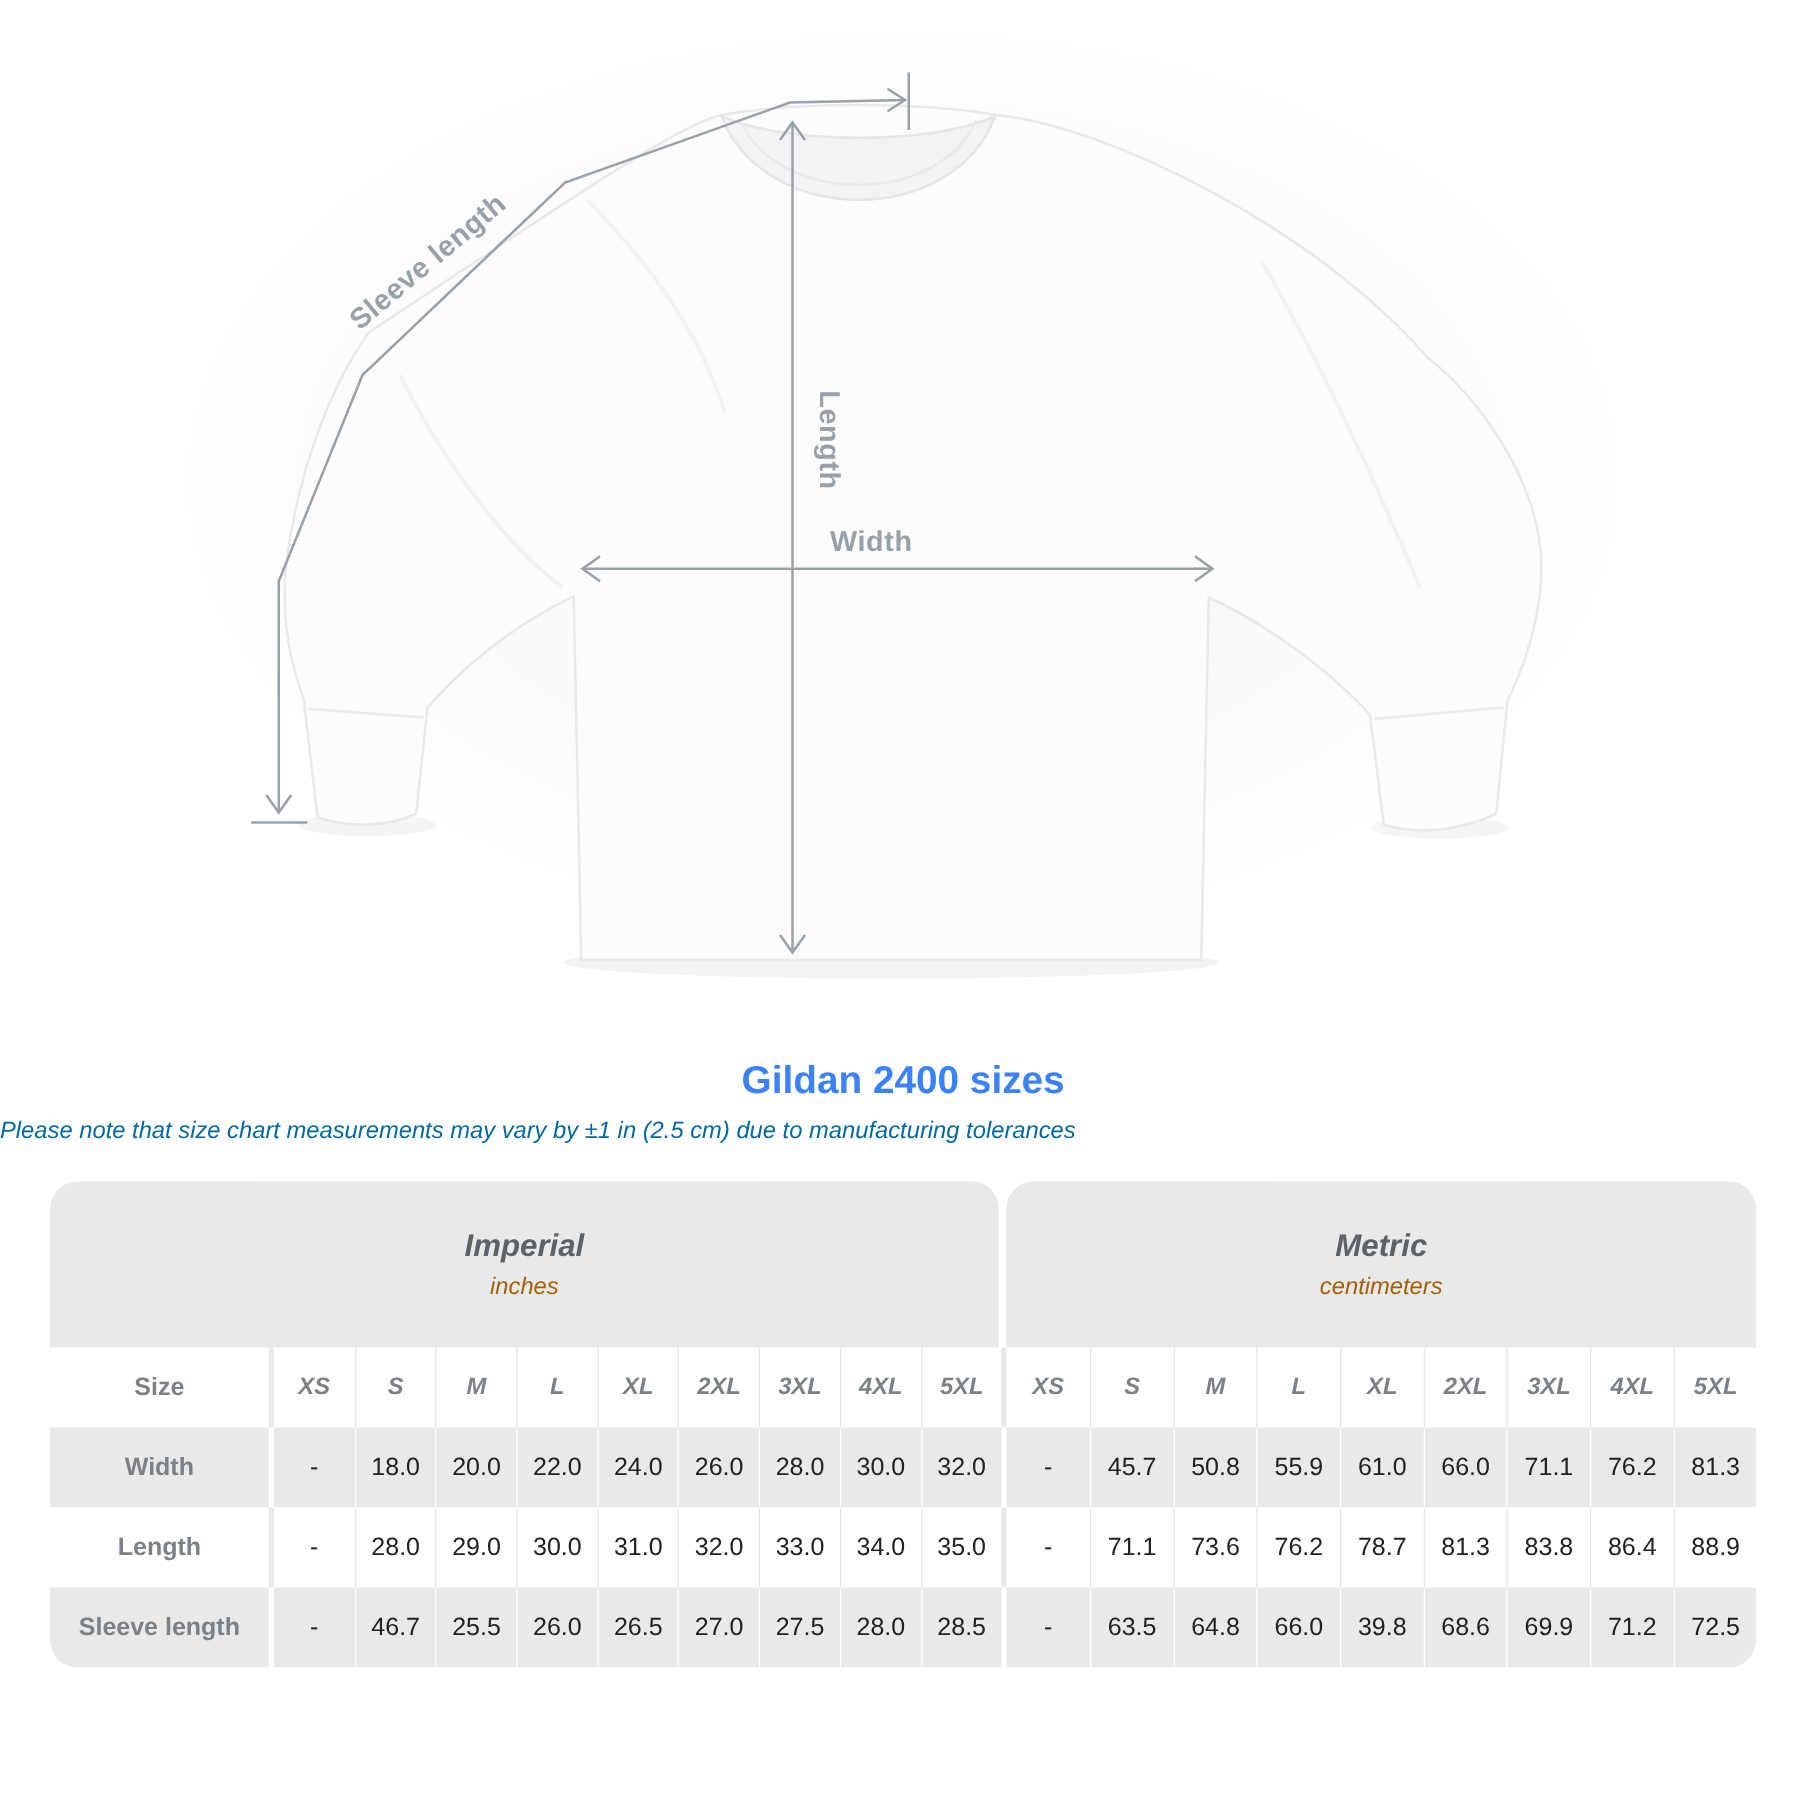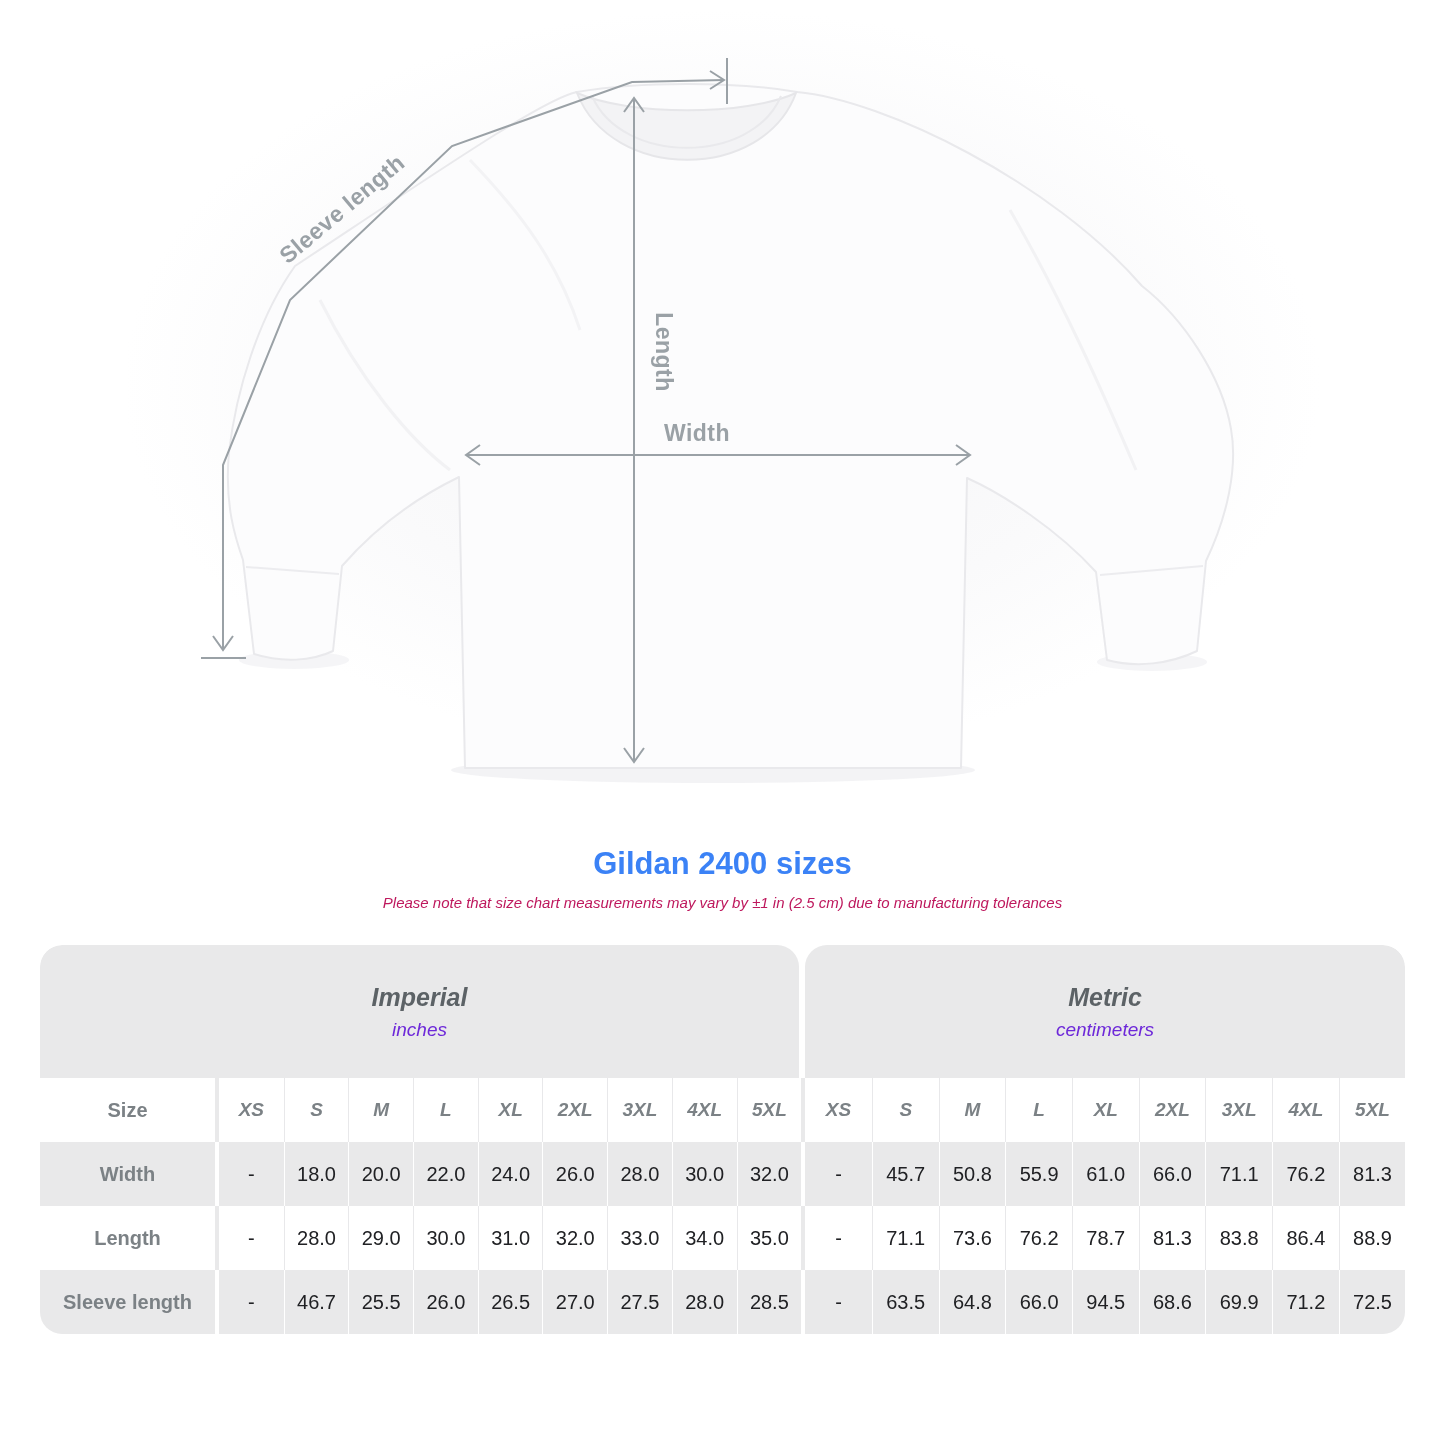--- a/index.html
+++ b/index.html
@@ -10,38 +10,38 @@
   
   .diagram-svg{position:absolute;left:0;top:0;}
   .measure{stroke:#9aa1a6;stroke-width:2;fill:none;}
   .measure-label{fill:#9aa1a6;font-weight:bold;font-size:23px;letter-spacing:.5px;}
   
   .page-title{
     position:absolute;left:0;top:846px;width:100%;text-align:center;
     font-size:31px;font-weight:bold;color:#3b82f6;
   }
   .page-subtitle{
-    position:absolute;left:0;top:894px;width:100%;text-align:center;
-    font-size:15px;font-style:italic;color:#be185d;
+    position:absolute;left:0;top:894px;width:100%;
+    font-size:19px;font-style:italic;color:#0369a1;
   }
   
   .size-table{
     position:absolute;left:40px;top:945px;width:1365px;
     border-radius:22px;overflow:hidden;
   }
   .unit-row{display:flex;height:133px;}
   .unit-block{
     background:#e9e9ea;border-radius:22px 22px 0 0;
     display:flex;flex-direction:column;align-items:center;justify-content:center;gap:7px;
   }
   .unit-left{width:759px;}
   .unit-gap{width:6px;background:#ffffff;}
   .unit-right{flex:1;}
   .unit-name{font-size:25px;font-weight:bold;font-style:italic;color:#5c6266;}
-  .unit-sub{font-size:19px;font-style:italic;color:#6d28d9;}
+  .unit-sub{font-size:19px;font-style:italic;color:#a16207;}
   .trow{
     display:grid;
     grid-template-columns:175px 4px repeat(9,64.7px) 4px repeat(9,66.7px);
     height:64px;align-items:stretch;
   }
   .row-white{--sep:#e8e8ea;background:#ffffff;}
   .row-gray{--sep:#ffffff;background:#e9e9ea;}
   .cell{
     display:flex;align-items:center;justify-content:center;
     font-size:20px;color:#202124;
@@ -228,21 +228,21 @@
       <div class="cell">26.5</div>
       <div class="cell">27.0</div>
       <div class="cell">27.5</div>
       <div class="cell">28.0</div>
       <div class="cell">28.5</div>
       <div class="vdiv"></div>
       <div class="cell">-</div>
       <div class="cell">63.5</div>
       <div class="cell">64.8</div>
       <div class="cell">66.0</div>
-      <div class="cell">94.5</div>
+      <div class="cell">39.8</div>
       <div class="cell">68.6</div>
       <div class="cell">69.9</div>
       <div class="cell">71.2</div>
       <div class="cell">72.5</div>
     </div>
 
   </div>
 </div>
 
 </body></html>

